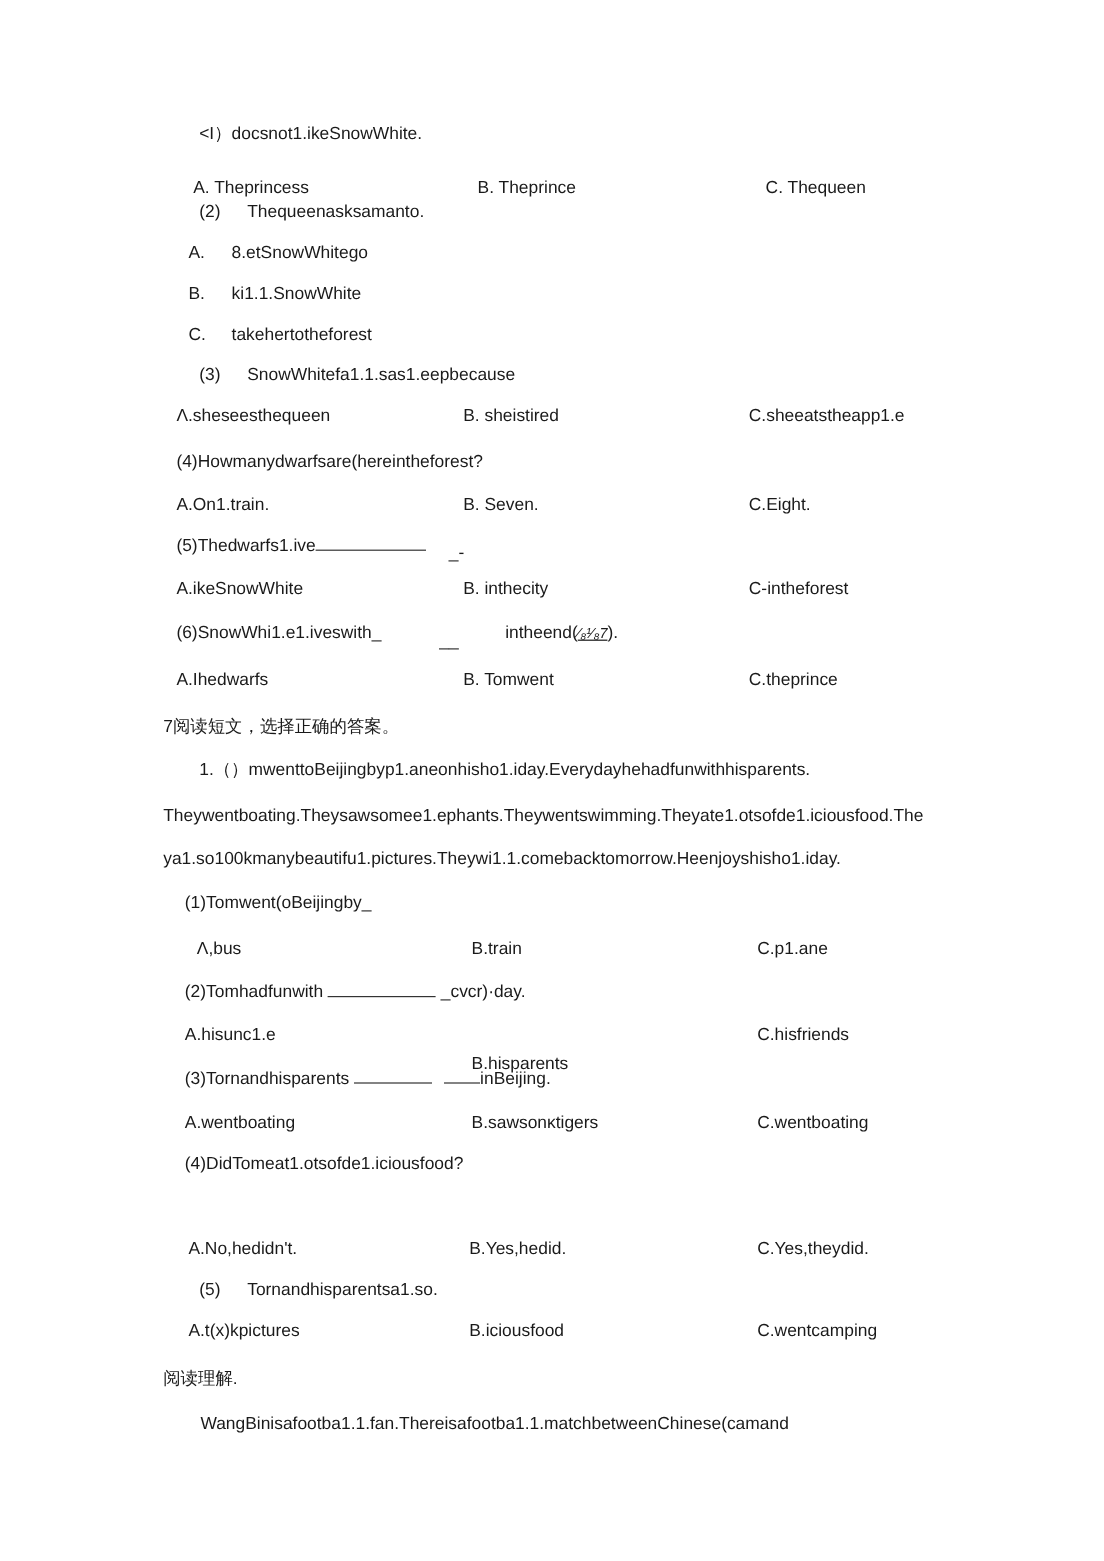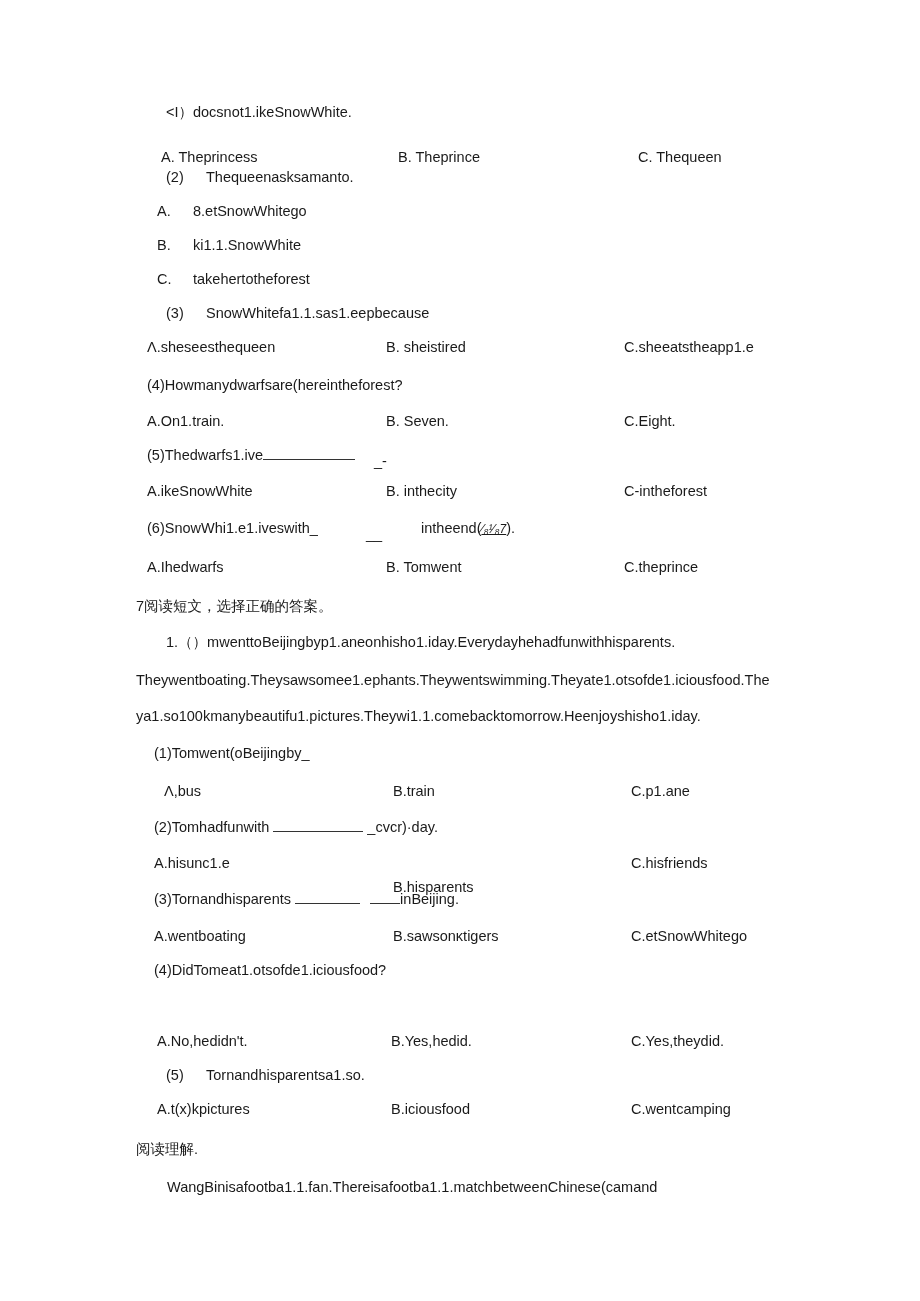--- a/index.html
+++ b/index.html
@@ -73,21 +73,21 @@
 <div class="ln" style="left:393px;top:878px">B.hisparents</div>
 <div class="ln" style="left:631px;top:854px">C.hisfriends</div>
 
 <div class="ln" style="left:154px;top:890px">
   <span>(3)Tornandhisparents</span>
   <span class="u" style="width:65px"></span>
   <span class="u" style="width:30px;margin-left:6px"></span><span>inBeijing.</span>
 </div>
 <div class="ln" style="left:154px;top:927px">A.wentboating</div>
 <div class="ln" style="left:393px;top:927px">B.sawsonκtigers</div>
-<div class="ln" style="left:631px;top:927px">C.etSnowWhitego</div>
+<div class="ln" style="left:631px;top:927px">C.wentboating</div>
 
 <div class="ln" style="left:154px;top:961px">(4)DidTomeat1.otsofde1.iciousfood?</div>
 <div class="ln" style="left:157px;top:1032px">A.No,hedidn't.</div>
 <div class="ln" style="left:391px;top:1032px">B.Yes,hedid.</div>
 <div class="ln" style="left:631px;top:1032px">C.Yes,theydid.</div>
 
 <div class="ln" style="left:166px;top:1066px">(5)</div>
 <div class="ln" style="left:206px;top:1066px">Tornandhisparentsa1.so.</div>
 <div class="ln" style="left:157px;top:1100px">A.t(x)kpictures</div>
 <div class="ln" style="left:391px;top:1100px">B.iciousfood</div>

